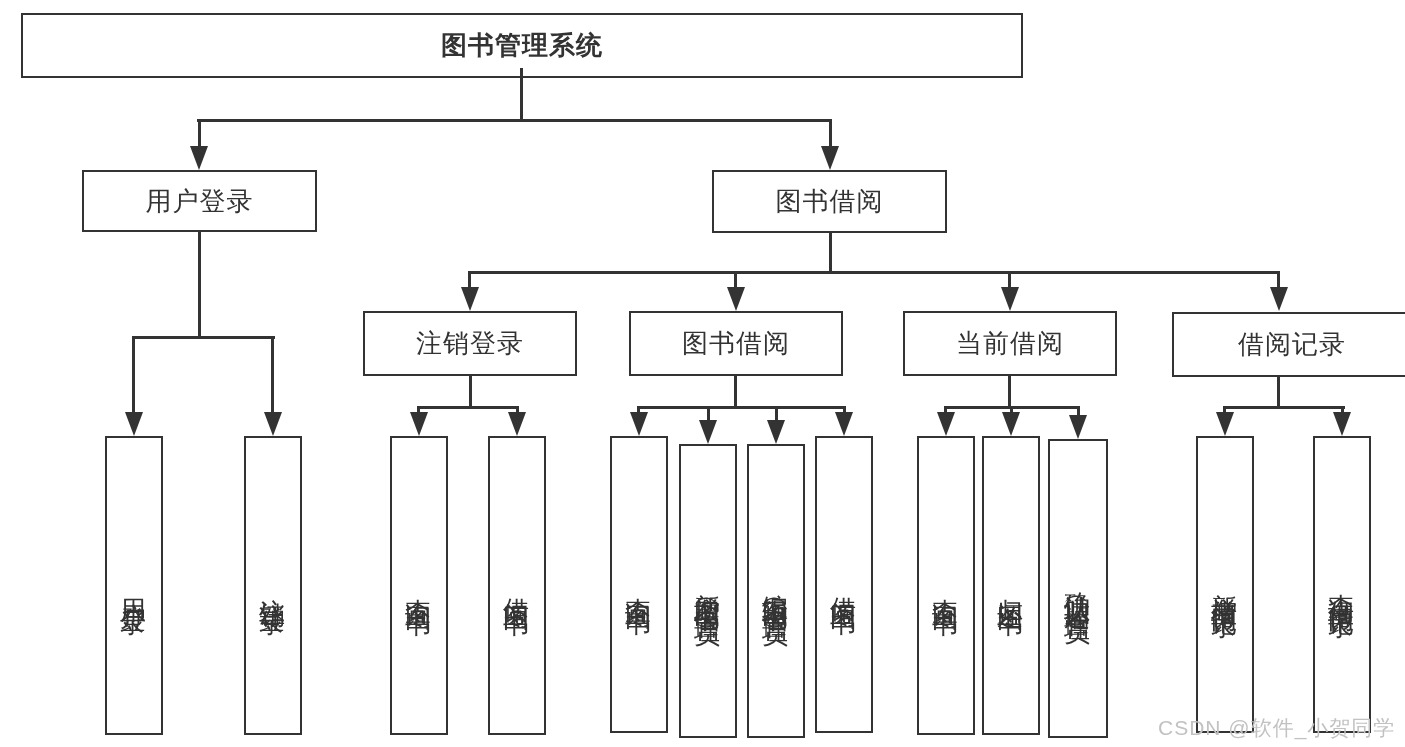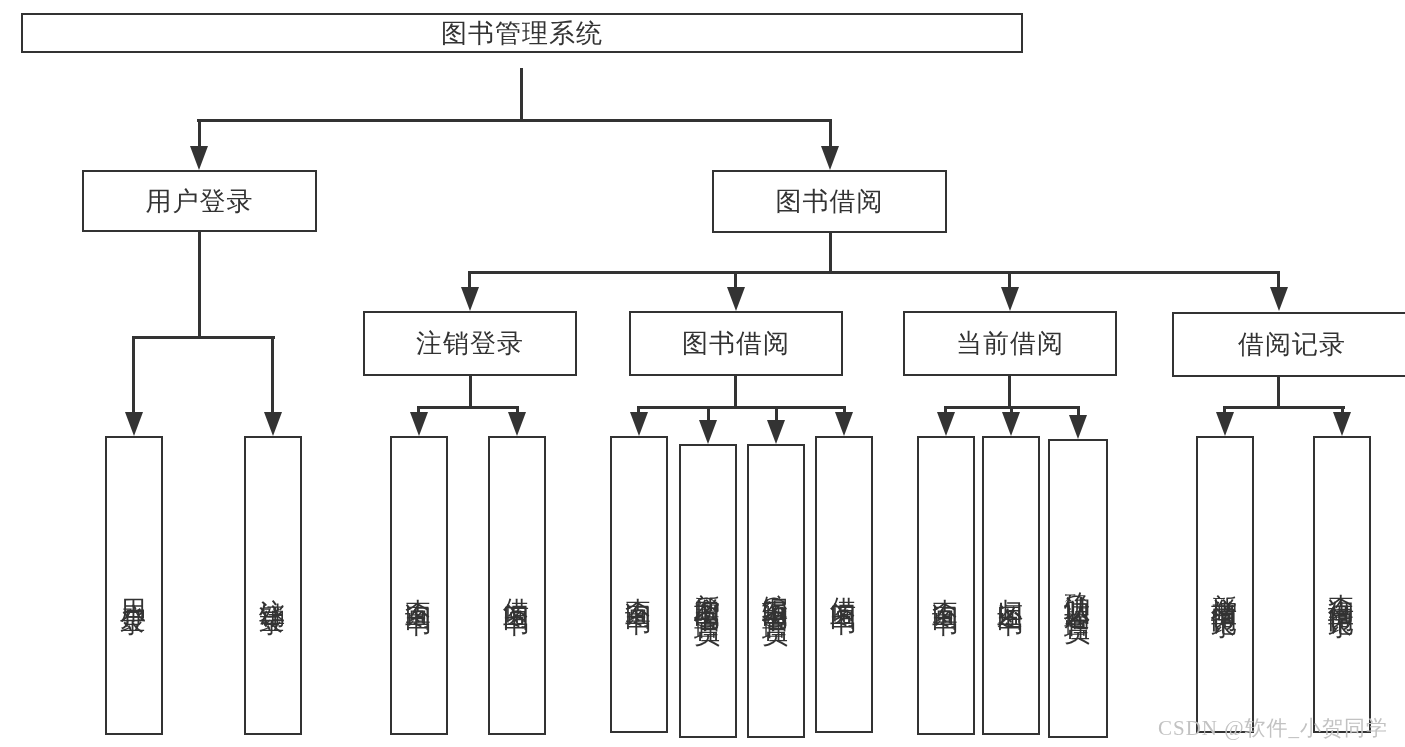--- a/index.html
+++ b/index.html
@@ -48,21 +48,21 @@
     letter-spacing:1px;
     z-index:5;
     white-space:nowrap;
   }
 </style>
 </head>
 <body>
 
 <div class="canvas">
 
-  <div class="box h-box" style="left:21px;top:13px;width:1002px;height:40px;">
+  <div class="box h-box" style="left:21px;top:13px;width:1002px;height:65px;font-weight:bold;">
     <span>图书管理系统</span>
   </div>
 
   <div class="vl" style="left:520px;top:68px;height:54px;"></div>
   <div class="hl" style="left:197px;top:119px;width:635px;"></div>
   <div class="vl" style="left:198px;top:119px;height:31px;"></div>
   <div class="vl" style="left:829px;top:119px;height:31px;"></div>
   <div class="arrow" style="left:190px;top:146px;"></div>
   <div class="arrow" style="left:821px;top:146px;"></div>
 
@@ -175,15 +175,15 @@
     <span>确认归还（管理员）</span>
   </div>
 
   <div class="box v-box" style="left:1196px;top:436px;width:58px;height:297px;">
     <span>新增借阅记录</span>
   </div>
   <div class="box v-box" style="left:1313px;top:436px;width:58px;height:297px;">
     <span>查询借阅记录</span>
   </div>
 
-  <div class="watermark" style="left:1158px;top:714px;font-family:Liberation Serif, serif;">CSDN @软件_小贺同学</div>
+  <div class="watermark" style="left:1158px;top:714px;">CSDN @软件_小贺同学</div>
 
 </div>
 
 </body></html>

